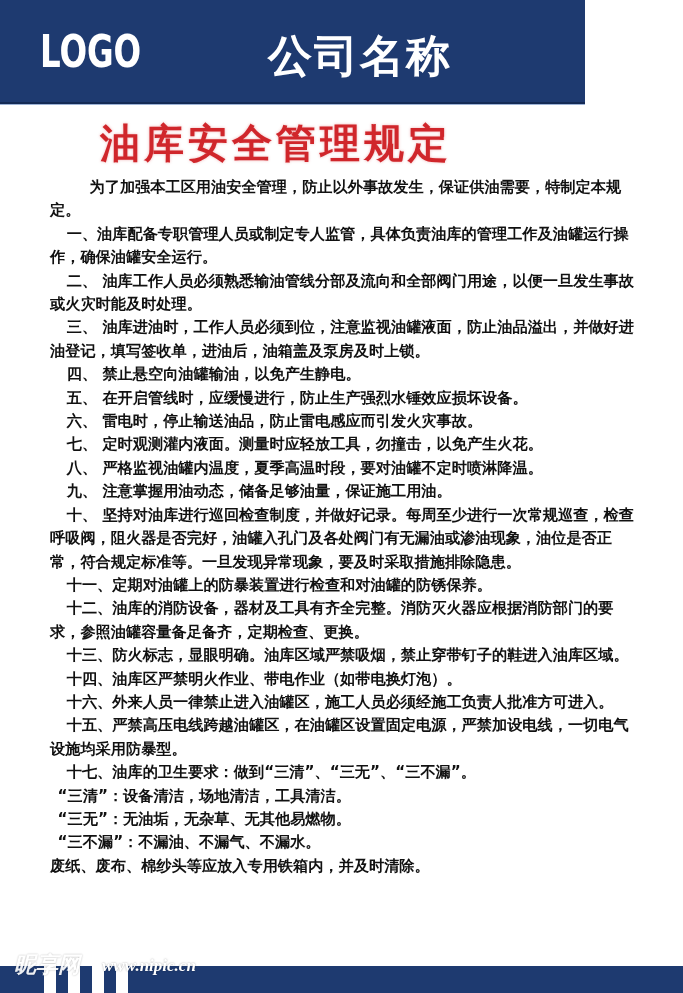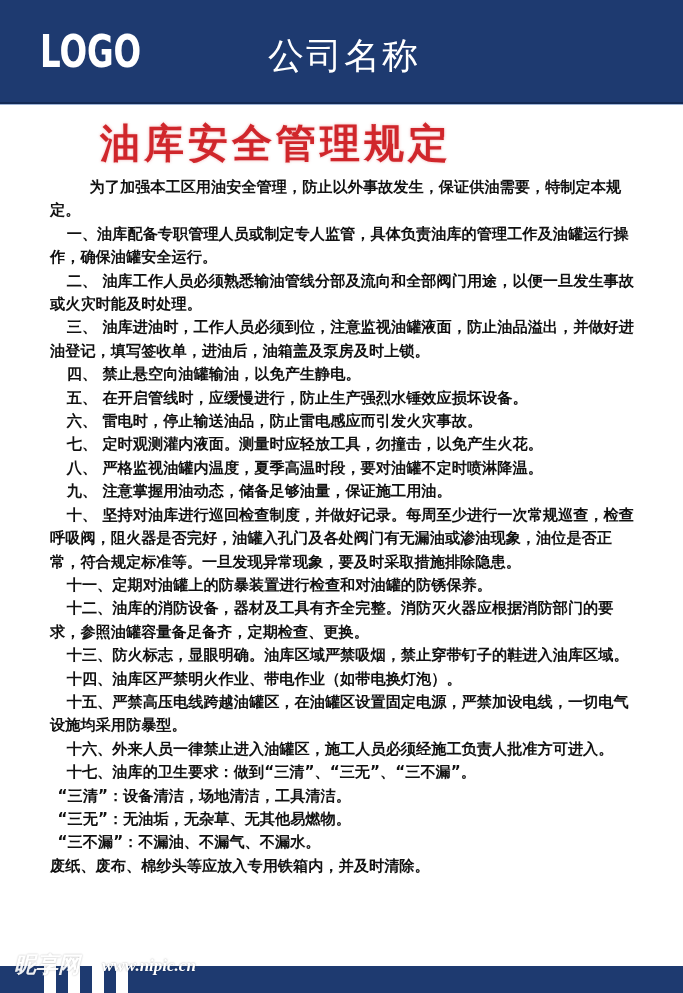--- a/index.html
+++ b/index.html
@@ -2,34 +2,34 @@
 <html><head>
 <meta charset="utf-8">
 <style>
   html, body { margin: 0; padding: 0; }
   body {
     width: 683px; height: 993px; position: relative; overflow: hidden;
     background: #ffffff;
     font-family: "DejaVu Sans", "Liberation Sans", sans-serif;
   }
   .header {
-    position: absolute; left: 0; top: 0; width: 683px; height: 102px;
+    position: absolute; left: 0; top: 0; width: 585px; height: 102px;
     background: #1e3a70;
     border-bottom: 2px solid #142a55;
     box-shadow: 0 1px 0 #9db3d6;
   }
   .logo {
     position: absolute; left: 40px; top: 28px;
     color: #ffffff; font-family: "DejaVu Sans Condensed", "DejaVu Sans", sans-serif;
     font-weight: bold; font-size: 44px; letter-spacing: 0px; line-height: 48px;
     transform: scaleX(0.82); transform-origin: left top;
   }
   .company {
     position: absolute; left: 268px; top: 36px;
-    color: #ffffff; font-weight: normal; font-size: 36px; line-height: 40px;
+    color: #ffffff; font-weight: bold; font-size: 44px; line-height: 40px;
     letter-spacing: 2px;
   }
   .title {
     position: absolute; left: 0; top: 118px; width: 552px; text-align: center;
     color: #d0262b; font-weight: bold; font-size: 40px; line-height: 50px;
     letter-spacing: 4px;
     text-shadow: 0 0 3px rgba(208,38,43,0.35);
   }
   .content {
     position: absolute; left: 50px; top: 176px; width: 585px;
@@ -82,22 +82,22 @@
   <p class="ind1">五、 在开启管线时，应缓慢进行，防止生产强烈水锤效应损坏设备。</p>
   <p class="ind1">六、 雷电时，停止输送油品，防止雷电感应而引发火灾事故。</p>
   <p class="ind1">七、 定时观测灌内液面。测量时应轻放工具，勿撞击，以免产生火花。</p>
   <p class="ind1">八、 严格监视油罐内温度，夏季高温时段，要对油罐不定时喷淋降温。</p>
   <p class="ind1">九、 注意掌握用油动态，储备足够油量，保证施工用油。</p>
   <p class="ind1">十、 坚持对油库进行巡回检查制度，并做好记录。每周至少进行一次常规巡查，检查呼吸阀，阻火器是否完好，油罐入孔门及各处阀门有无漏油或渗油现象，油位是否正常，符合规定标准等。一旦发现异常现象，要及时采取措施排除隐患。</p>
   <p class="ind1">十一、定期对油罐上的防暴装置进行检查和对油罐的防锈保养。</p>
   <p class="ind1">十二、油库的消防设备，器材及工具有齐全完整。消防灭火器应根据消防部门的要求，参照油罐容量备足备齐，定期检查、更换。</p>
   <p class="ind1">十三、防火标志，显眼明确。油库区域严禁吸烟，禁止穿带钉子的鞋进入油库区域。</p>
   <p class="ind1">十四、油库区严禁明火作业、带电作业（如带电换灯泡）。</p>
+  <p class="ind1">十六、外来人员一律禁止进入油罐区，施工人员必须经施工负责人批准方可进入。</p>
   <p class="ind1">十五、严禁高压电线跨越油罐区，在油罐区设置固定电源，严禁加设电线，一切电气设施均采用防暴型。</p>
-  <p class="ind1">十六、外来人员一律禁止进入油罐区，施工人员必须经施工负责人批准方可进入。</p>
   <p class="ind1">十七、油库的卫生要求：做到“三清”、“三无”、“三不漏”。</p>
   <p class="ind0s">“三清”：设备清洁，场地清洁，工具清洁。</p>
   <p class="ind0s">“三无”：无油垢，无杂草、无其他易燃物。</p>
   <p class="ind0s">“三不漏”：不漏油、不漏气、不漏水。</p>
   <p>废纸、废布、棉纱头等应放入专用铁箱内，并及时清除。</p>
 </div>
 
 <div class="footer">
   <div class="stripes">
     <span></span>

